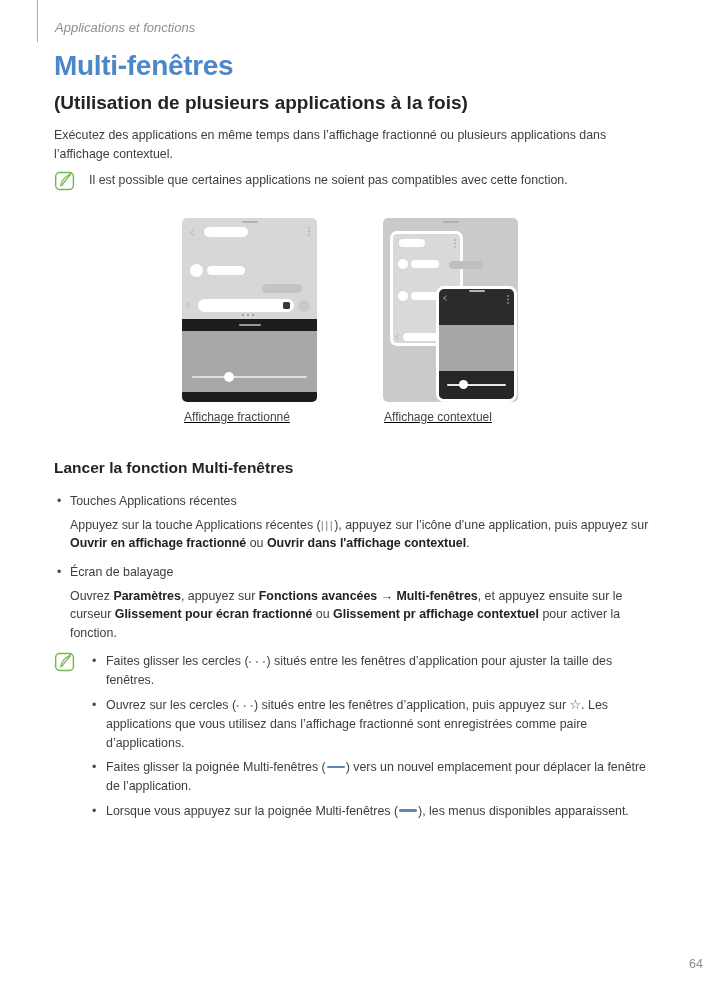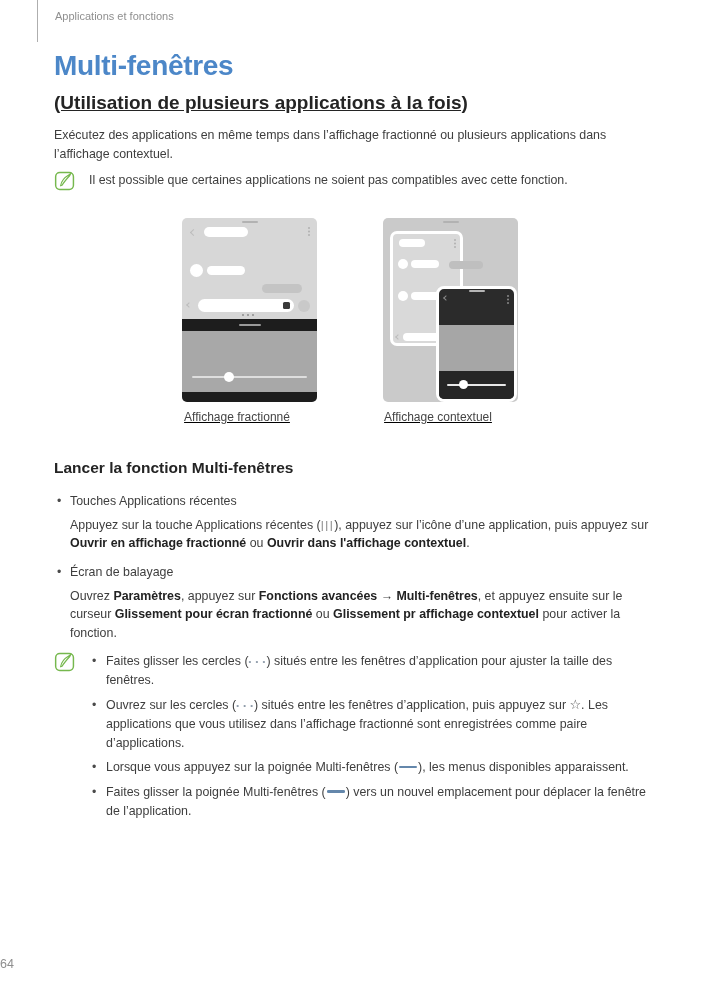--- a/index.html
+++ b/index.html
@@ -2,27 +2,27 @@
 <html><head>
 <meta charset="utf-8">
 <style>
   * { margin:0; padding:0; box-sizing:border-box; }
   html,body { background:#ffffff; }
   body { font-family:"Liberation Sans","DejaVu Sans",sans-serif; }
   .page { position:relative; width:703px; height:994px; background:#fff; overflow:hidden; }
 
   
   .vrule { position:absolute; left:37px; top:0; width:1px; height:42px; background:#aeaeae; }
-  .breadcrumb { position:absolute; left:55px; top:10px; font-size:11px; color:#8f8f8f; }
+  .breadcrumb { position:absolute; left:55px; top:20px; font-size:13px; color:#8f8f8f;font-style:italic; }
 
   
   .content { position:absolute; left:54px; top:0; width:596px; padding-top:50px; }
 
   .title { font-size:28px; line-height:32px; font-weight:600; color:#4c87c8; letter-spacing:-0.3px; }
-  .subtitle { margin-top:8px; font-size:19px; line-height:26px; font-weight:700; color:#242424;text-decoration:underline; }
+  .subtitle { margin-top:8px; font-size:19px; line-height:26px; font-weight:700; color:#242424; }
   .body-text { font-size:12.4px; line-height:18.6px; color:#3e3e3e; }
   .intro { margin-top:10px; }
   .bold { font-weight:700; color:#222; }
 
   
   .note { display:flex; align-items:flex-start; }
   .note-1 { margin-top:8px; }
   .note-2 { margin-top:10px; }
   .note-icon { flex:0 0 22px; margin-top:-1px; }
   .note-body { margin-left:13px; flex:1; }
@@ -78,21 +78,21 @@
   .item-label { position:relative; padding-left:16px; }
   .item-label::before { content:"•"; position:absolute; left:3px; top:0; color:#4a4a4a; }
   .item-body { margin-top:5px; padding-left:16px; }
 
   
   .tips-list { list-style:none; }
   .tip { position:relative; padding-left:17px; }
   .tip::before { content:"•"; position:absolute; left:3px; top:0; color:#4a4a4a; }
   .tip + .tip { margin-top:6px; }
 
-  .page-number { position:absolute; left:0; top:957px; width:703px; text-align:left; font-size:12.5px; color:#8f8f8f; }
+  .page-number { position:absolute; left:0; top:957px; width:703px; text-align:right; font-size:12.5px; color:#8f8f8f; }
 </style>
 </head>
 <body>
 
 <div class="page">
 
   <div class="vrule"></div>
   <div class="breadcrumb">Applications et fonctions</div>
 
   <div class="content">
@@ -188,22 +188,22 @@
       <span class="note-icon">
         <svg width="22" height="22" viewBox="0 0 24 24">
           <rect x="1.8" y="2.8" width="19.4" height="18.4" rx="4.5" fill="none" stroke="#76b84e" stroke-width="1.6"></rect>
           <path d="M7.2 17.2 C7.8 12.6 11 8.4 16.4 5.2 L18.6 3.6 L17.2 6 C13.6 10 10.6 13.6 8.8 16.6 Z" fill="none" stroke="#76b84e" stroke-width="1.3" stroke-linejoin="round"></path>
         </svg>
       </span>
       <div class="note-body">
         <ul class="tips-list">
           <li class="tip body-text"><span>Faites glisser les cercles (</span><span class="inline-icon dots-icon">•  •  •</span><span>) situés entre les fenêtres d’application pour ajuster la taille des fenêtres.</span></li>
           <li class="tip body-text"><span>Ouvrez sur les cercles (</span><span class="inline-icon dots-icon">•  •  •</span><span>) situés entre les fenêtres d’application, puis appuyez sur </span><span class="inline-icon star-icon">☆</span><span>. Les applications que vous utilisez dans l’affichage fractionné sont enregistrées comme paire d’applications.</span></li>
+          <li class="tip body-text"><span>Faites glisser la poignée Multi-fenêtres (</span><span class="inline-icon handle-icon"></span><span>) vers un nouvel emplacement pour déplacer la fenêtre de l’application.</span></li>
           <li class="tip body-text"><span>Lorsque vous appuyez sur la poignée Multi-fenêtres (</span><span class="inline-icon handle-icon"></span><span>), les menus disponibles apparaissent.</span></li>
-          <li class="tip body-text"><span>Faites glisser la poignée Multi-fenêtres (</span><span class="inline-icon handle-icon"></span><span>) vers un nouvel emplacement pour déplacer la fenêtre de l’application.</span></li>
         </ul>
       </div>
     </div>
 
   </div>
 
   <div class="page-number">64</div>
 
 </div>
 

